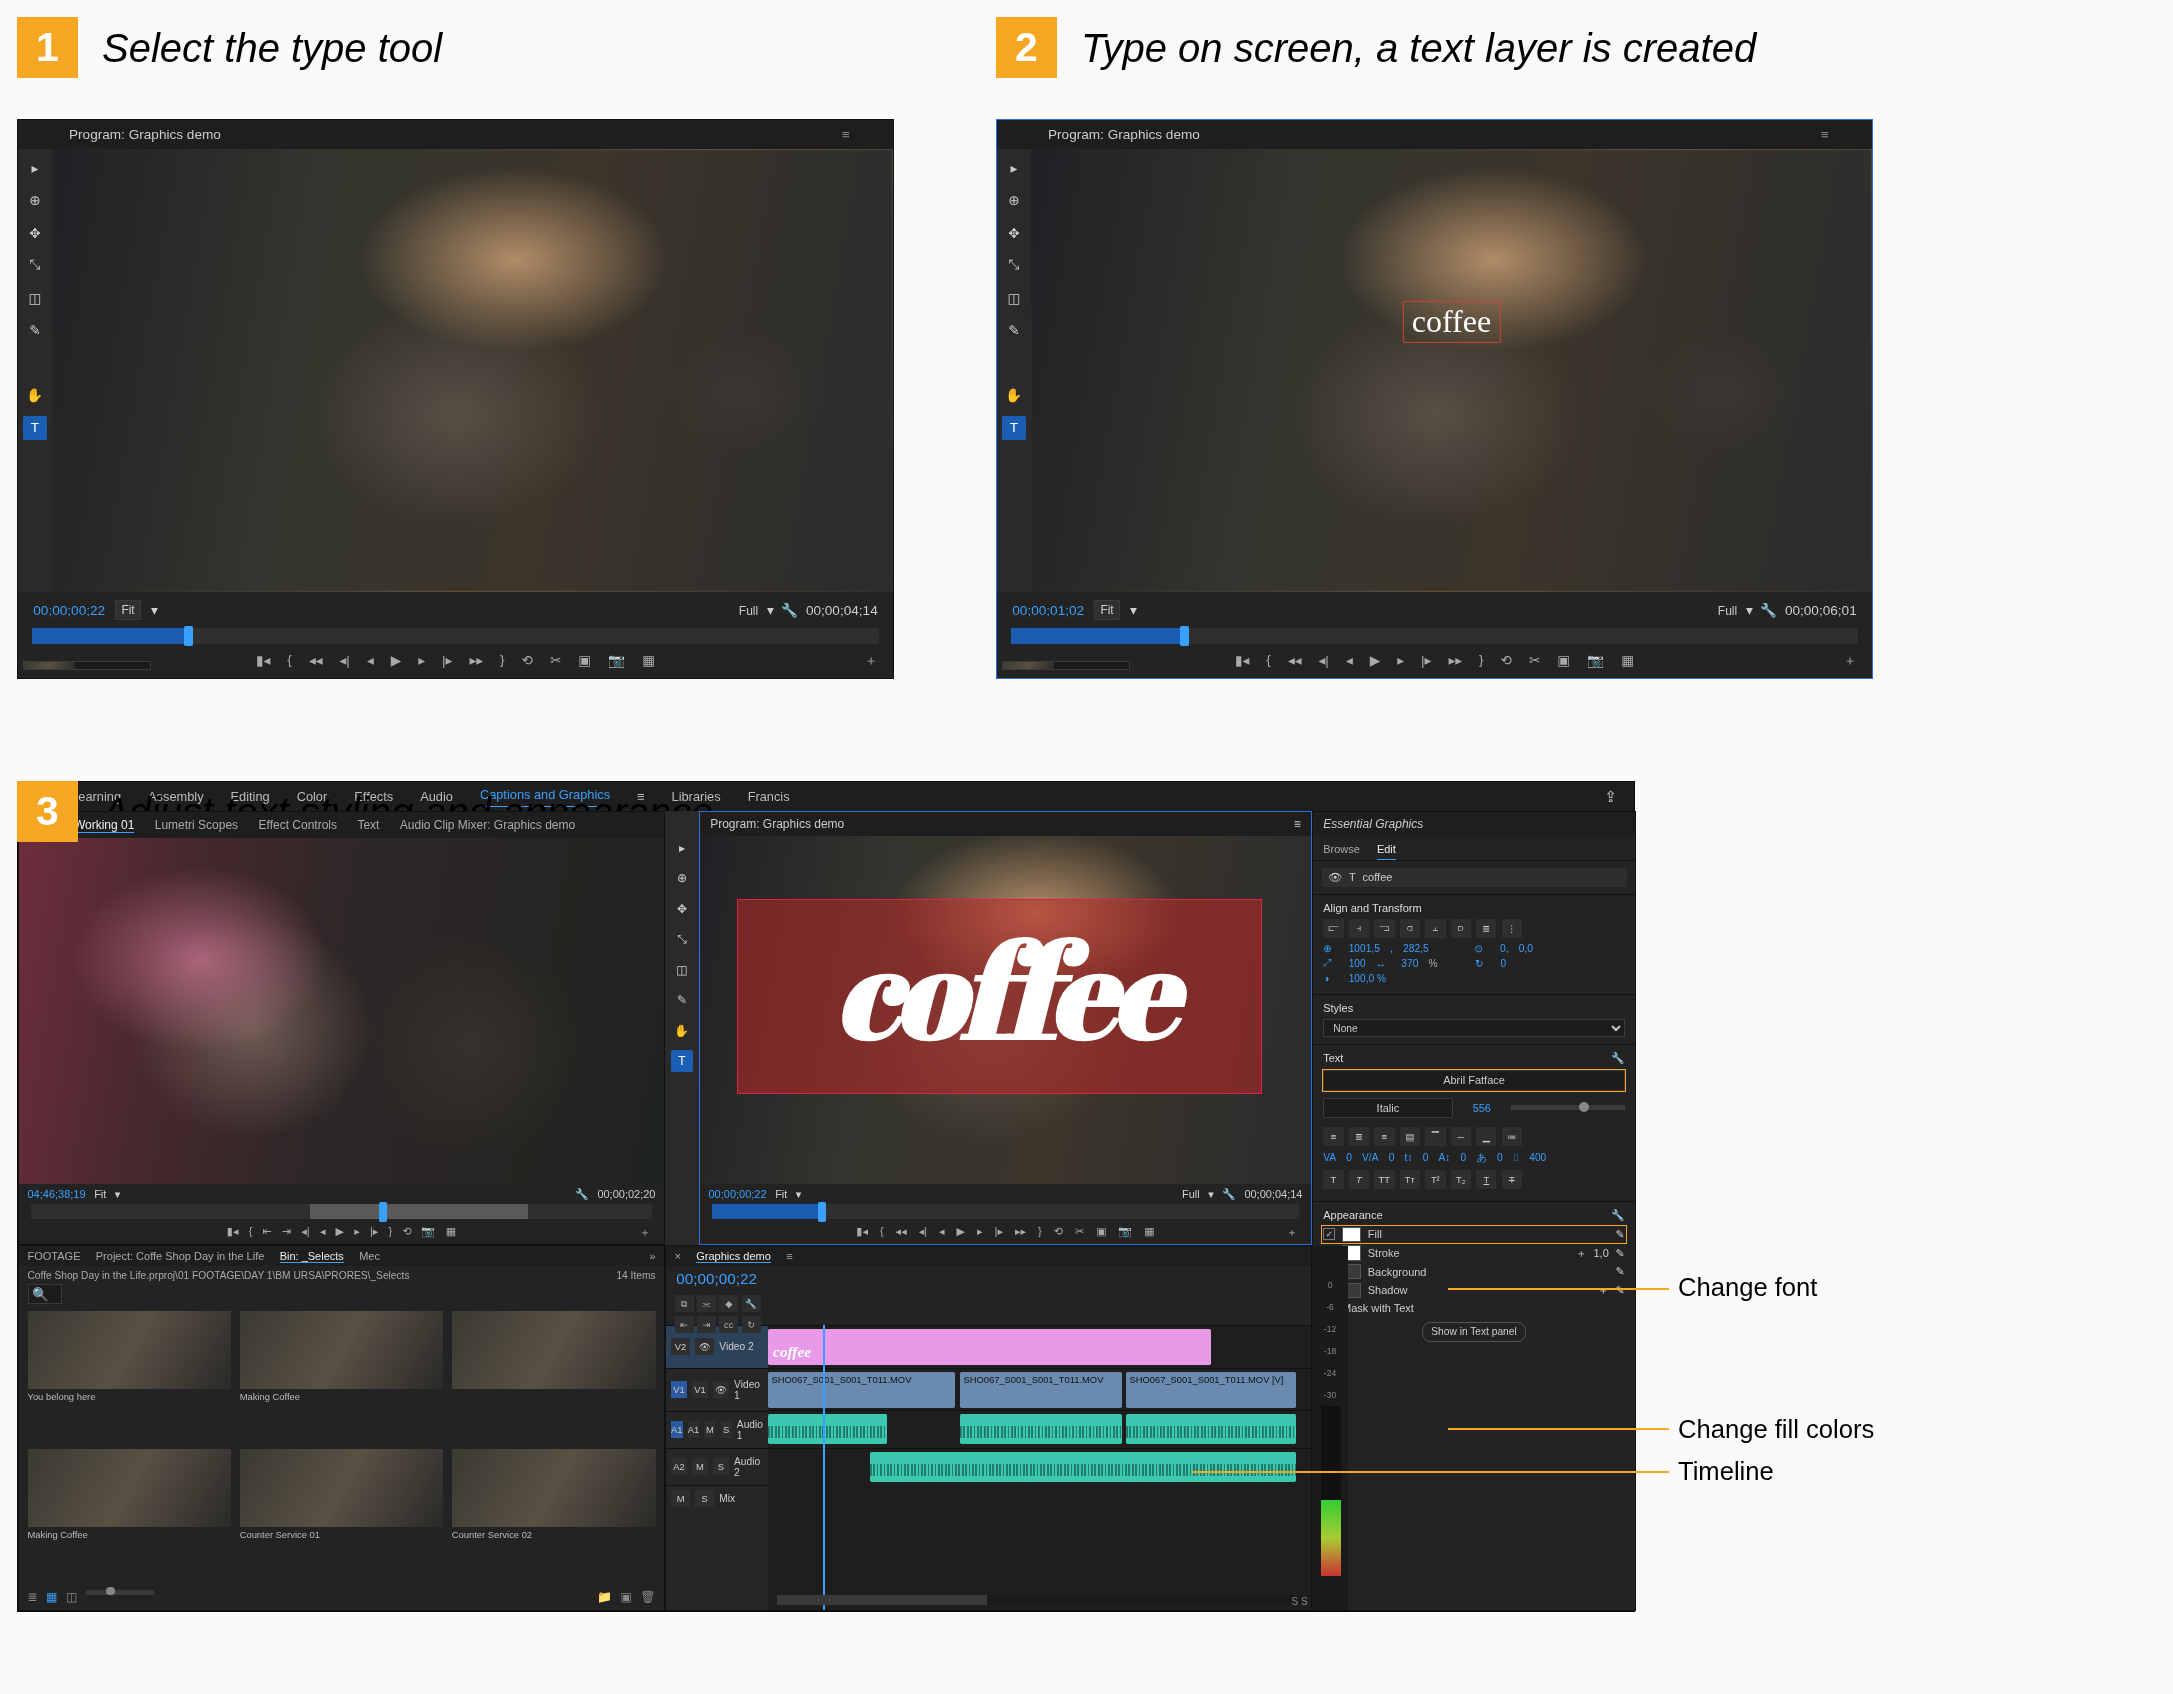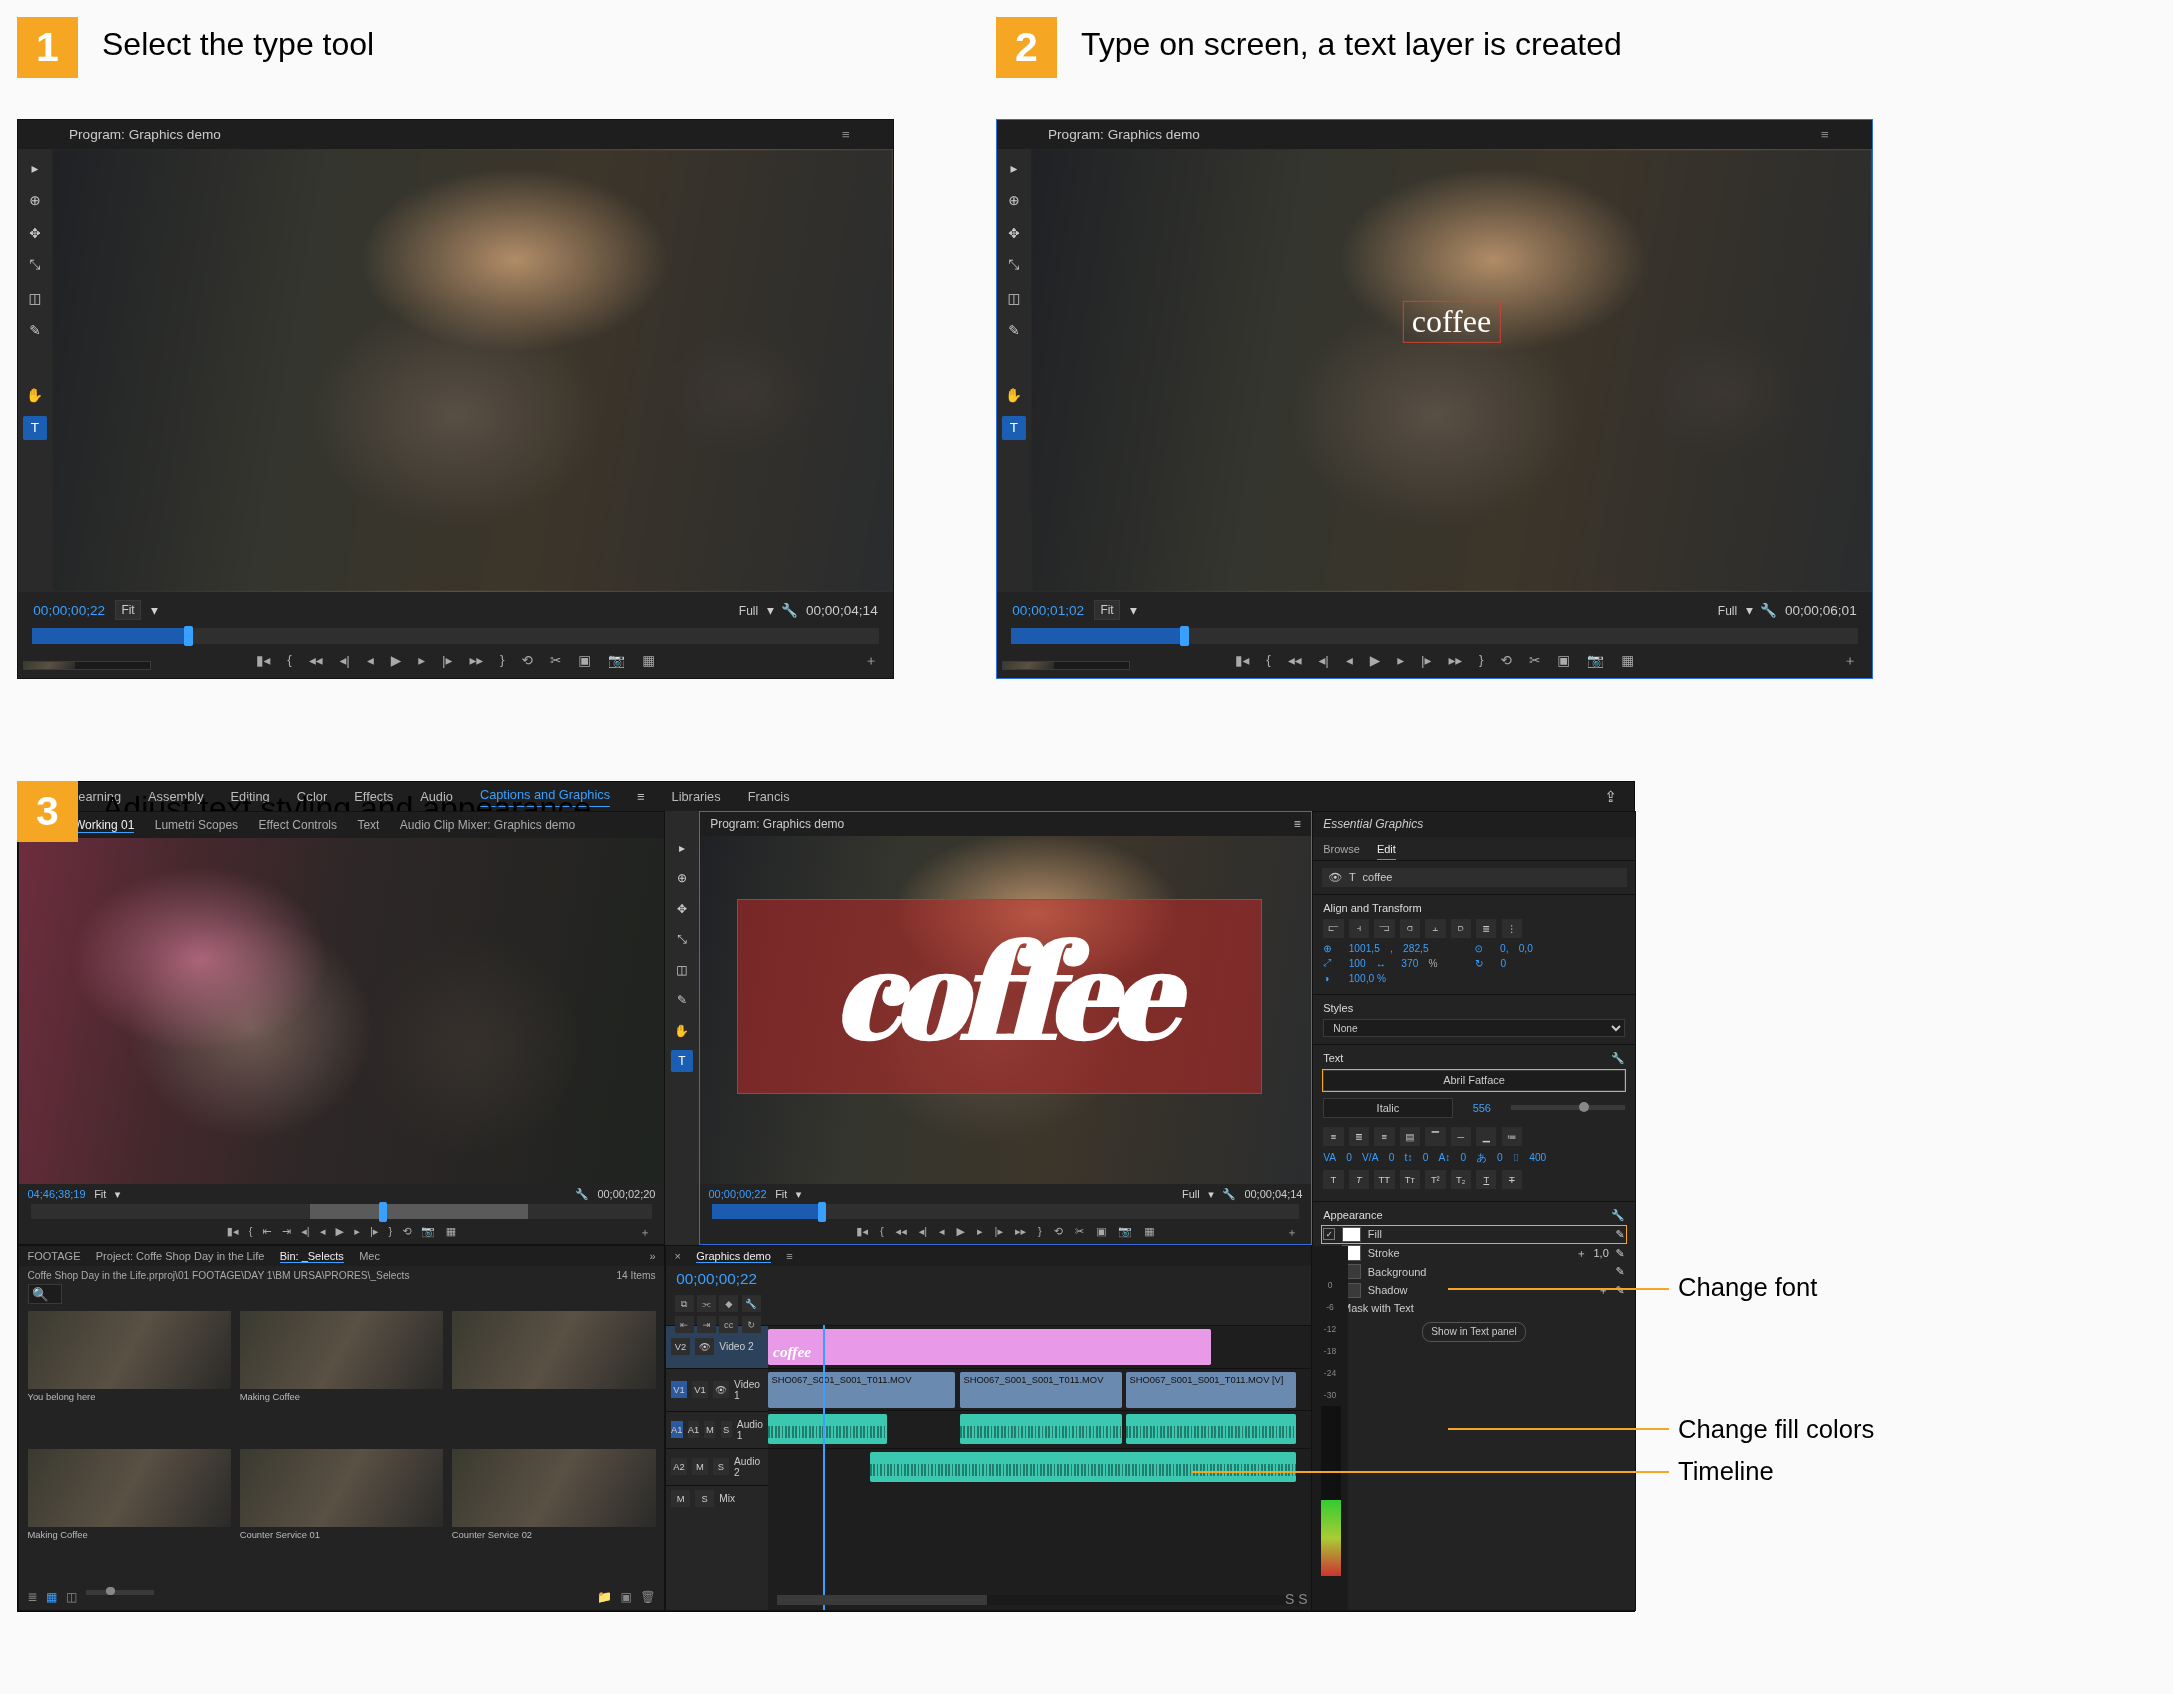--- a/index.html
+++ b/index.html
@@ -22,24 +22,25 @@
     background: #f5a623;
     color: #fff;
     font-size: 41px;
     font-weight: 700;
     display: flex; align-items: center; justify-content: center;
     z-index: 5;
   }
   .step-title {
     position: absolute;
     left: 85px; top: 8.5px;
-    font-size: 32px;
+    font-size: 40px;
     color: #000;
     font-weight: 400;
     white-space: nowrap;
+    font-style: italic;
   }
 
   
   .monitor-card {
     margin-top: 102px;
     width: 877px;
     background: #232323;
     border: 0.9px solid #111;
   }
   .monitor-card.active-border { border: 1.7px solid #2a6fdb; }
@@ -795,21 +796,21 @@
           </div>
           <div class="lane a" style="top:123px">
             <div class="clip aud" style="left:102px;width:426px"></div>
           </div>
           <div class="playhead-line" style="left:55px"></div>
         </div>
         </div>
         <div style="position:absolute;left:111px;right:8.5px;bottom:5.1px;height:10.2px;background:#1a1a1a">
           <div style="position:absolute;left:0;width:40%;height:100%;background:#3a3a3a"></div>
         </div>
-        <div style="position:absolute;right:3.4px;bottom:3.4px;font-size:14px;color:#888">
+        <div style="position:absolute;right:3.4px;bottom:3.4px;font-size:10px;color:#888">
           <span>S</span>&nbsp;<span>S</span>
         </div>
 
         <div class="meter-strip" style="position:absolute;right:-37px;top:0;bottom:0">
           <span>0</span>
           <span>-6</span>
           <span>-12</span>
           <span>-18</span>
           <span>-24</span>
           <span>-30</span>

